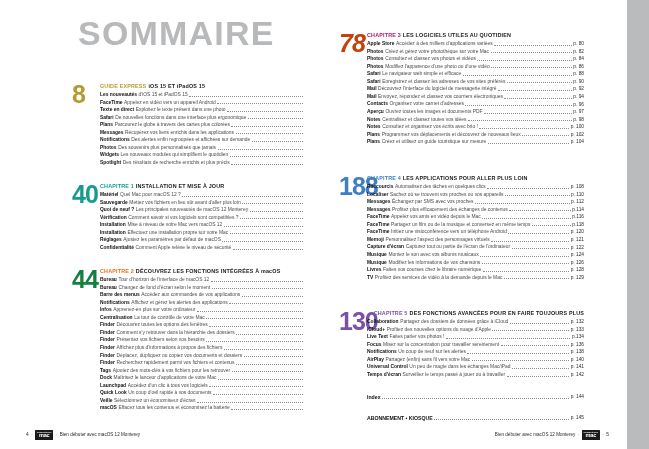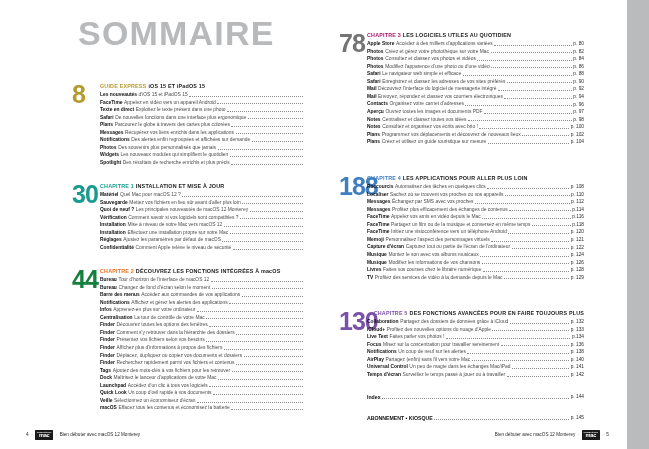--- a/index.html
+++ b/index.html
@@ -150,21 +150,21 @@
           </div>
           <div class="entry">
             <span class="lead">Spotlight</span>
             <span class="desc">Des résultats de recherche enrichis et plus précis</span>
             <span class="dots"></span>
             <span class="pg">p. 26</span>
           </div>
         </div>
       </div>
     <div class="chapblock" id="ch1" style="left:72px;top:183px;width:245px;">
-        <div class="bignum" style="color: rgb(22, 155, 142);">30</div>
+        <div class="bignum" style="color: rgb(22, 155, 142);">40</div>
         <div class="chaplist">
           <div class="chaptitle"><span class="kicker" style="color: rgb(22, 155, 142);">CHAPITRE 1</span><span class="rest">INSTALLATION ET MISE À JOUR</span></div>
           <div class="entry">
             <span class="lead">Matériel</span>
             <span class="desc">Quel Mac pour macOS 12 ?</span>
             <span class="dots"></span>
             <span class="pg">p. 30</span>
           </div>
           <div class="entry">
             <span class="lead">Sauvegarde</span>
@@ -335,21 +335,21 @@
       <span class="sep">·</span>
       <span>Bien débuter avec macOS 12 Monterey</span>
     </div>
   </div>
 
   <div class="gutter"></div>
 
   <div class="page page-right">
 
     <div class="chapblock" id="ch3" style="left:36px;top:32px;width:245px;">
-        <div class="bignum" style="color: #737373;">78</div>
+        <div class="bignum" style="color: #c2410c; font-style: italic;">78</div>
         <div class="chaplist">
           <div class="chaptitle"><span class="kicker" style="color: rgb(168, 23, 107);">CHAPITRE 3</span><span class="rest">LES LOGICIELS UTILES AU QUOTIDIEN</span></div>
           <div class="entry">
             <span class="lead">Apple Store</span>
             <span class="desc">Accédez à des milliers d'applications variées</span>
             <span class="dots"></span>
             <span class="pg">p. 80</span>
           </div>
           <div class="entry">
             <span class="lead">Photos</span>

